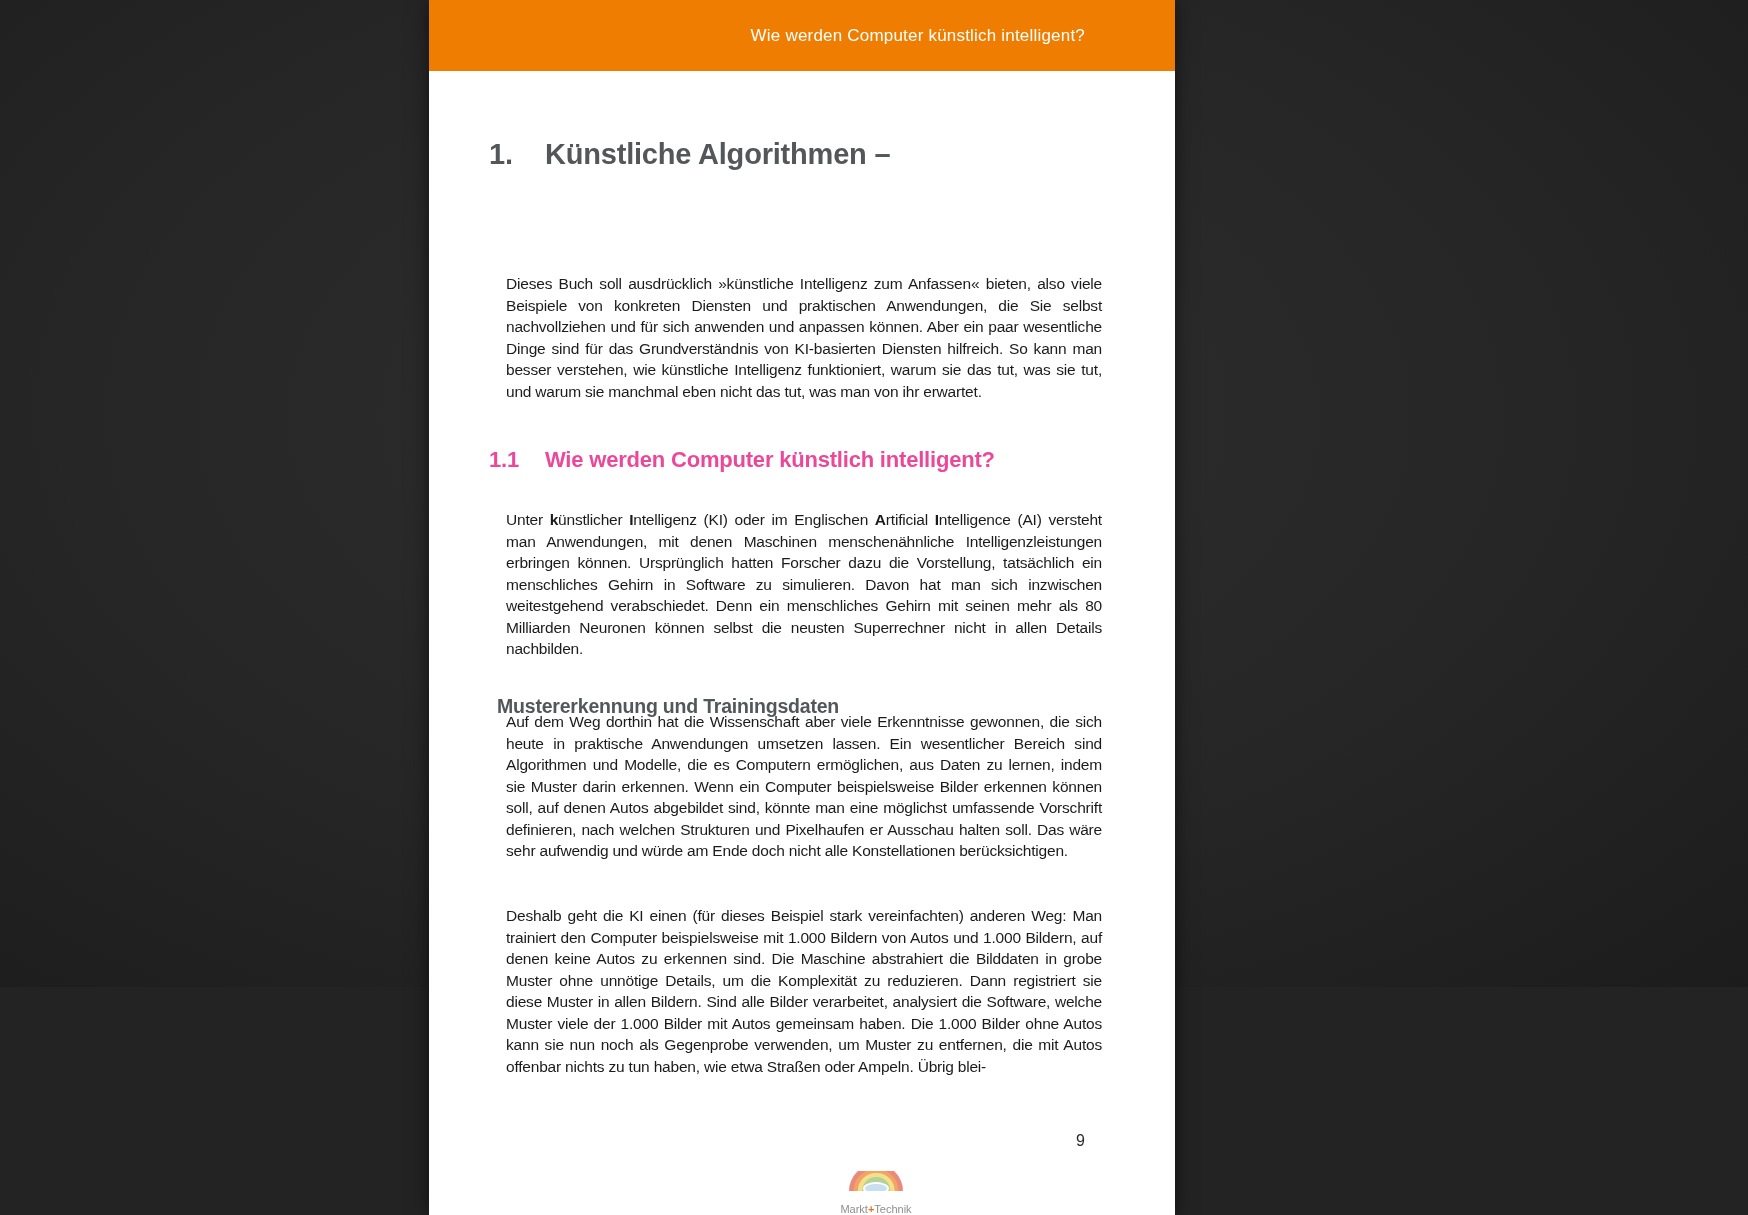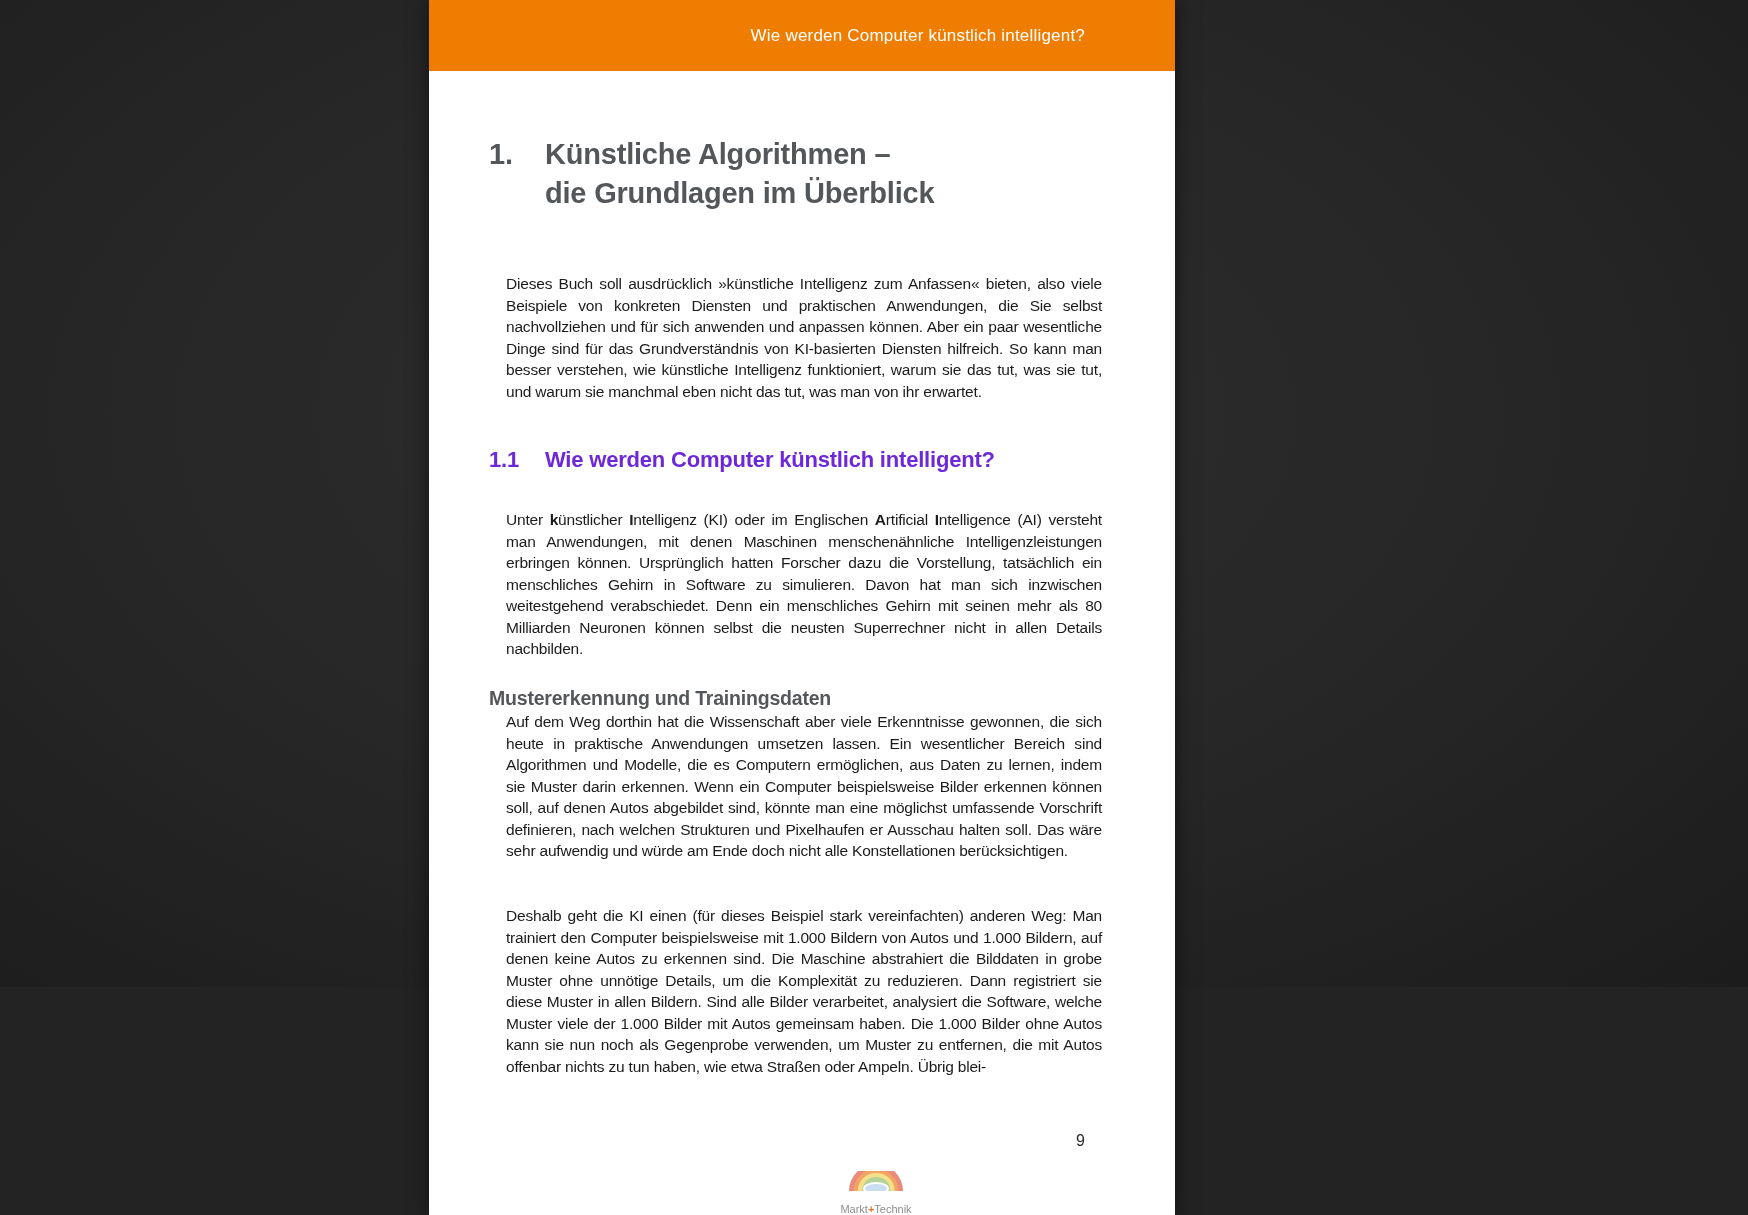--- a/index.html
+++ b/index.html
@@ -25,25 +25,25 @@
     color:#ffffff;font-size:17px;font-weight:400;letter-spacing:.2px;
   }
   .content-block{position:absolute;left:60px;width:596px;}
   .chapter{
     top:135px;display:flex;margin:0;
     color:#54575A;font-size:29px;line-height:39px;font-weight:bold;letter-spacing:-.2px;
   }
   .chapter .num{flex:0 0 56px;}
   .section-h{
     top:446px;display:flex;margin:0;
-    color:#6d28d9;font-size:22px;line-height:28px;font-weight:bold;letter-spacing:-.2px;
+    color:#ec4899;font-size:22px;line-height:28px;font-weight:bold;letter-spacing:-.2px;
   }
   .section-h .num{flex:0 0 56px;}
   .subsection-h{
-    top:686px;margin:0;
+    top:686px;margin:8px;
     color:#54575A;font-size:19.5px;line-height:25px;font-weight:bold;letter-spacing:-.2px;
   }
   .para{
     margin:17px;color:#1B1B1B;font-size:15.5px;line-height:21.5px;
     text-align:justify;letter-spacing:-.2px;
   }
   .para b{font-weight:bold;}
   .p-intro{top:256px;}
   .p-sec1{top:492px;}
   .p-sub1{top:694px;}
@@ -81,21 +81,21 @@
 
 <div class="stage">
   <div class="page">
 
     <div class="running-header">
       <span>Wie werden Computer künstlich intelligent?</span>
     </div>
 
     <h1 class="content-block chapter">
       <span class="num">1.</span>
-      <span class="htxt"><span>Künstliche Algorithmen –</span><br><span>die Grundlagen im Überblick</span></span>
+      <span class="htxt"><span>Künstliche Algorithmen –</span><br></span>
     </h1>
 
     <p class="content-block para p-intro">Dieses Buch soll ausdrücklich »künstliche Intelligenz zum Anfassen« bieten, also viele Beispiele von konkreten Diensten und praktischen Anwendungen, die Sie selbst nachvollziehen und für sich anwenden und anpassen können. Aber ein paar wesentliche Dinge sind für das Grundverständnis von KI-basierten Diensten hilfreich. So kann man besser verstehen, wie künstliche Intelligenz funktioniert, warum sie das tut, was sie tut, und warum sie manchmal eben nicht das tut, was man von ihr erwartet.</p>
 
     <h2 class="content-block section-h">
       <span class="num">1.1</span>
       <span>Wie werden Computer künstlich intelligent?</span>
     </h2>
 
     <p class="content-block para p-sec1">Unter <b>k</b>ünstlicher <b>I</b>ntelligenz (KI) oder im Englischen <b>A</b>rtificial <b>I</b>ntelligence (AI) versteht man Anwendungen, mit denen Maschinen menschenähnliche Intelligenzleistungen erbringen können. Ursprünglich hatten Forscher dazu die Vorstellung, tatsächlich ein menschliches Gehirn in Software zu simulieren. Davon hat man sich inzwischen weitestgehend verabschiedet. Denn ein menschliches Gehirn mit seinen mehr als 80 Milliarden Neuronen können selbst die neusten Superrechner nicht in allen Details nachbilden.</p>

